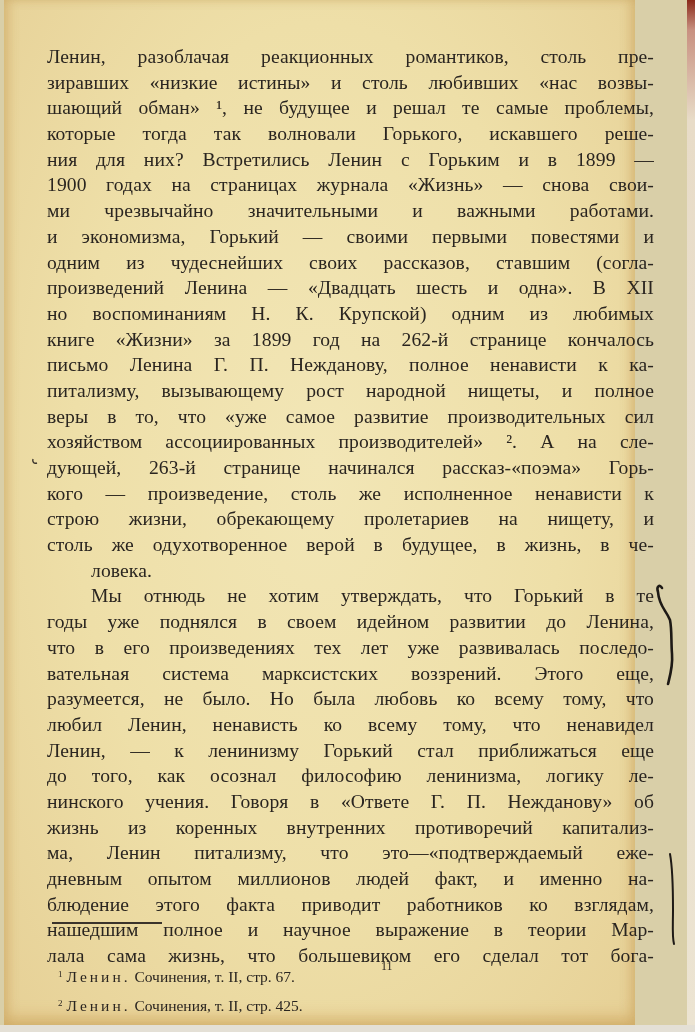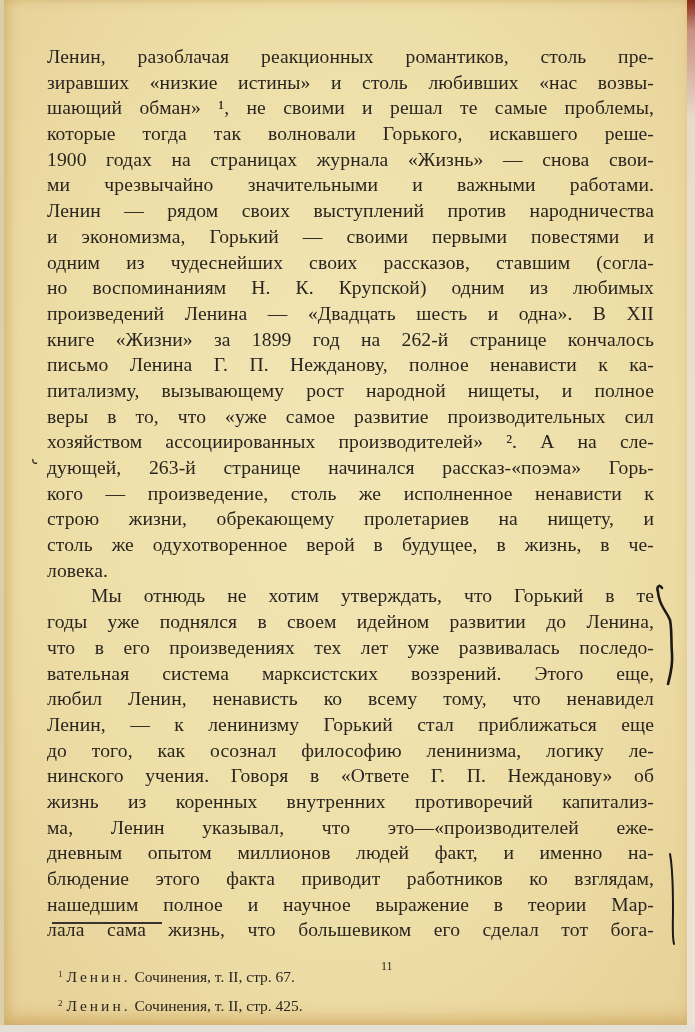--- a/index.html
+++ b/index.html
@@ -11,21 +11,21 @@
       height: 1032px;
       position: relative;
       overflow: hidden;
       background: #d9cfa8;
       font-family: "Liberation Serif", "DejaVu Serif", serif;
     }
     .page {
       position: absolute;
       left: 4px;
       top: 0;
-      width: 690px;
+      width: 631px;
       height: 1025px;
       background: radial-gradient(ellipse at 50% 45%, #f2e6b6 0%, #eedfa8 55%, #e6d096 100%);
       box-shadow: inset 6px 0 10px rgba(190,150,80,0.25), inset -6px 0 10px rgba(190,150,80,0.25), inset 0 -10px 14px rgba(200,150,70,0.35);
     }
     .page-edge-right {
       position: absolute;
       right: 0;
       top: 0;
       width: 8px;
       height: 1032px;
@@ -51,20 +51,21 @@
     }
     .line {
       display: block;
       white-space: nowrap;
       text-align: justify;
       text-align-last: justify;
       height: 25.7px;
     }
     .line.last {
       text-align-last: left;
+      margin-left: 44px;
     }
     .line.indent {
       padding-left: 44px;
     }
     .footnote-rule {
       position: absolute;
       left: 48px;
       top: 922px;
       width: 110px;
       height: 2px;
@@ -102,49 +103,50 @@
       position: absolute;
     }
   </style>
 </head>
 <body>
 
 <div class="page">
   <div class="text-block">
     <span class="line">Ленин, разоблачая реакционных романтиков, столь пре-</span>
     <span class="line">зиравших «низкие истины» и столь любивших «нас возвы-</span>
-    <span class="line">шающий обман» ¹, не своими и решал те самые проблемы,</span>
+    <span class="line">шающий обман» ¹, не будущее и решал те самые проблемы,</span>
     <span class="line">которые тогда так волновали Горького, искавшего реше-</span>
+    <span class="line">ния для них? Встретились Ленин с Горьким и в 1899 —</span>
     <span class="line">1900 годах на страницах журнала «Жизнь» — снова свои-</span>
     <span class="line">ми чрезвычайно значительными и важными работами.</span>
-    <span class="line">Ленин — рядом своих выступлений против народничества</span>
     <span class="line">и экономизма, Горький — своими первыми повестями и</span>
     <span class="line">одним из чудеснейших своих рассказов, ставшим (согла-</span>
+    <span class="line">произведений Ленина — «Двадцать шесть и одна». В XII</span>
     <span class="line">но воспоминаниям Н. К. Крупской) одним из любимых</span>
-    <span class="line">произведений Ленина — «Двадцать шесть и одна». В XII</span>
     <span class="line">книге «Жизни» за 1899 год на 262-й странице кончалось</span>
     <span class="line">письмо Ленина Г. П. Нежданову, полное ненависти к ка-</span>
     <span class="line">питализму, вызывающему рост народной нищеты, и полное</span>
     <span class="line">веры в то, что «уже самое развитие производительных сил</span>
     <span class="line">хозяйством ассоциированных производителей» ². А на сле-</span>
     <span class="line">дующей, 263-й странице начинался рассказ-«поэма» Горь-</span>
     <span class="line">кого — произведение, столь же исполненное ненависти к</span>
     <span class="line">строю жизни, обрекающему пролетариев на нищету, и</span>
     <span class="line">столь же одухотворенное верой в будущее, в жизнь, в че-</span>
     <span class="line last">ловека.</span>
     <span class="line indent">Мы отнюдь не хотим утверждать, что Горький в те</span>
     <span class="line">годы уже поднялся в своем идейном развитии до Ленина,</span>
     <span class="line">что в его произведениях тех лет уже развивалась последо-</span>
     <span class="line">вательная система марксистских воззрений. Этого еще,</span>
+    <span class="line">разумеется, не было. Но была любовь ко всему тому, что</span>
     <span class="line">любил Ленин, ненависть ко всему тому, что ненавидел</span>
     <span class="line">Ленин, — к ленинизму Горький стал приближаться еще</span>
     <span class="line">до того, как осознал философию ленинизма, логику ле-</span>
     <span class="line">нинского учения. Говоря в «Ответе Г. П. Нежданову» об</span>
     <span class="line">жизнь из коренных внутренних противоречий капитализ-</span>
-    <span class="line">ма, Ленин указывал, что это—«производителей еже-</span>
+    <span class="line">ма, Ленин питализму, что это—«подтверждаемый еже-</span>
     <span class="line">дневным опытом миллионов людей факт, и именно на-</span>
     <span class="line">блюдение этого факта приводит работников ко взглядам,</span>
     <span class="line">нашедшим полное и научное выражение в теории Мар-</span>
     <span class="line">лала сама жизнь, что большевиком его сделал тот бога-</span>
   </div>
 
   <div class="footnote-rule"></div>
 
   <div class="footnotes">
     <span class="footnote">

